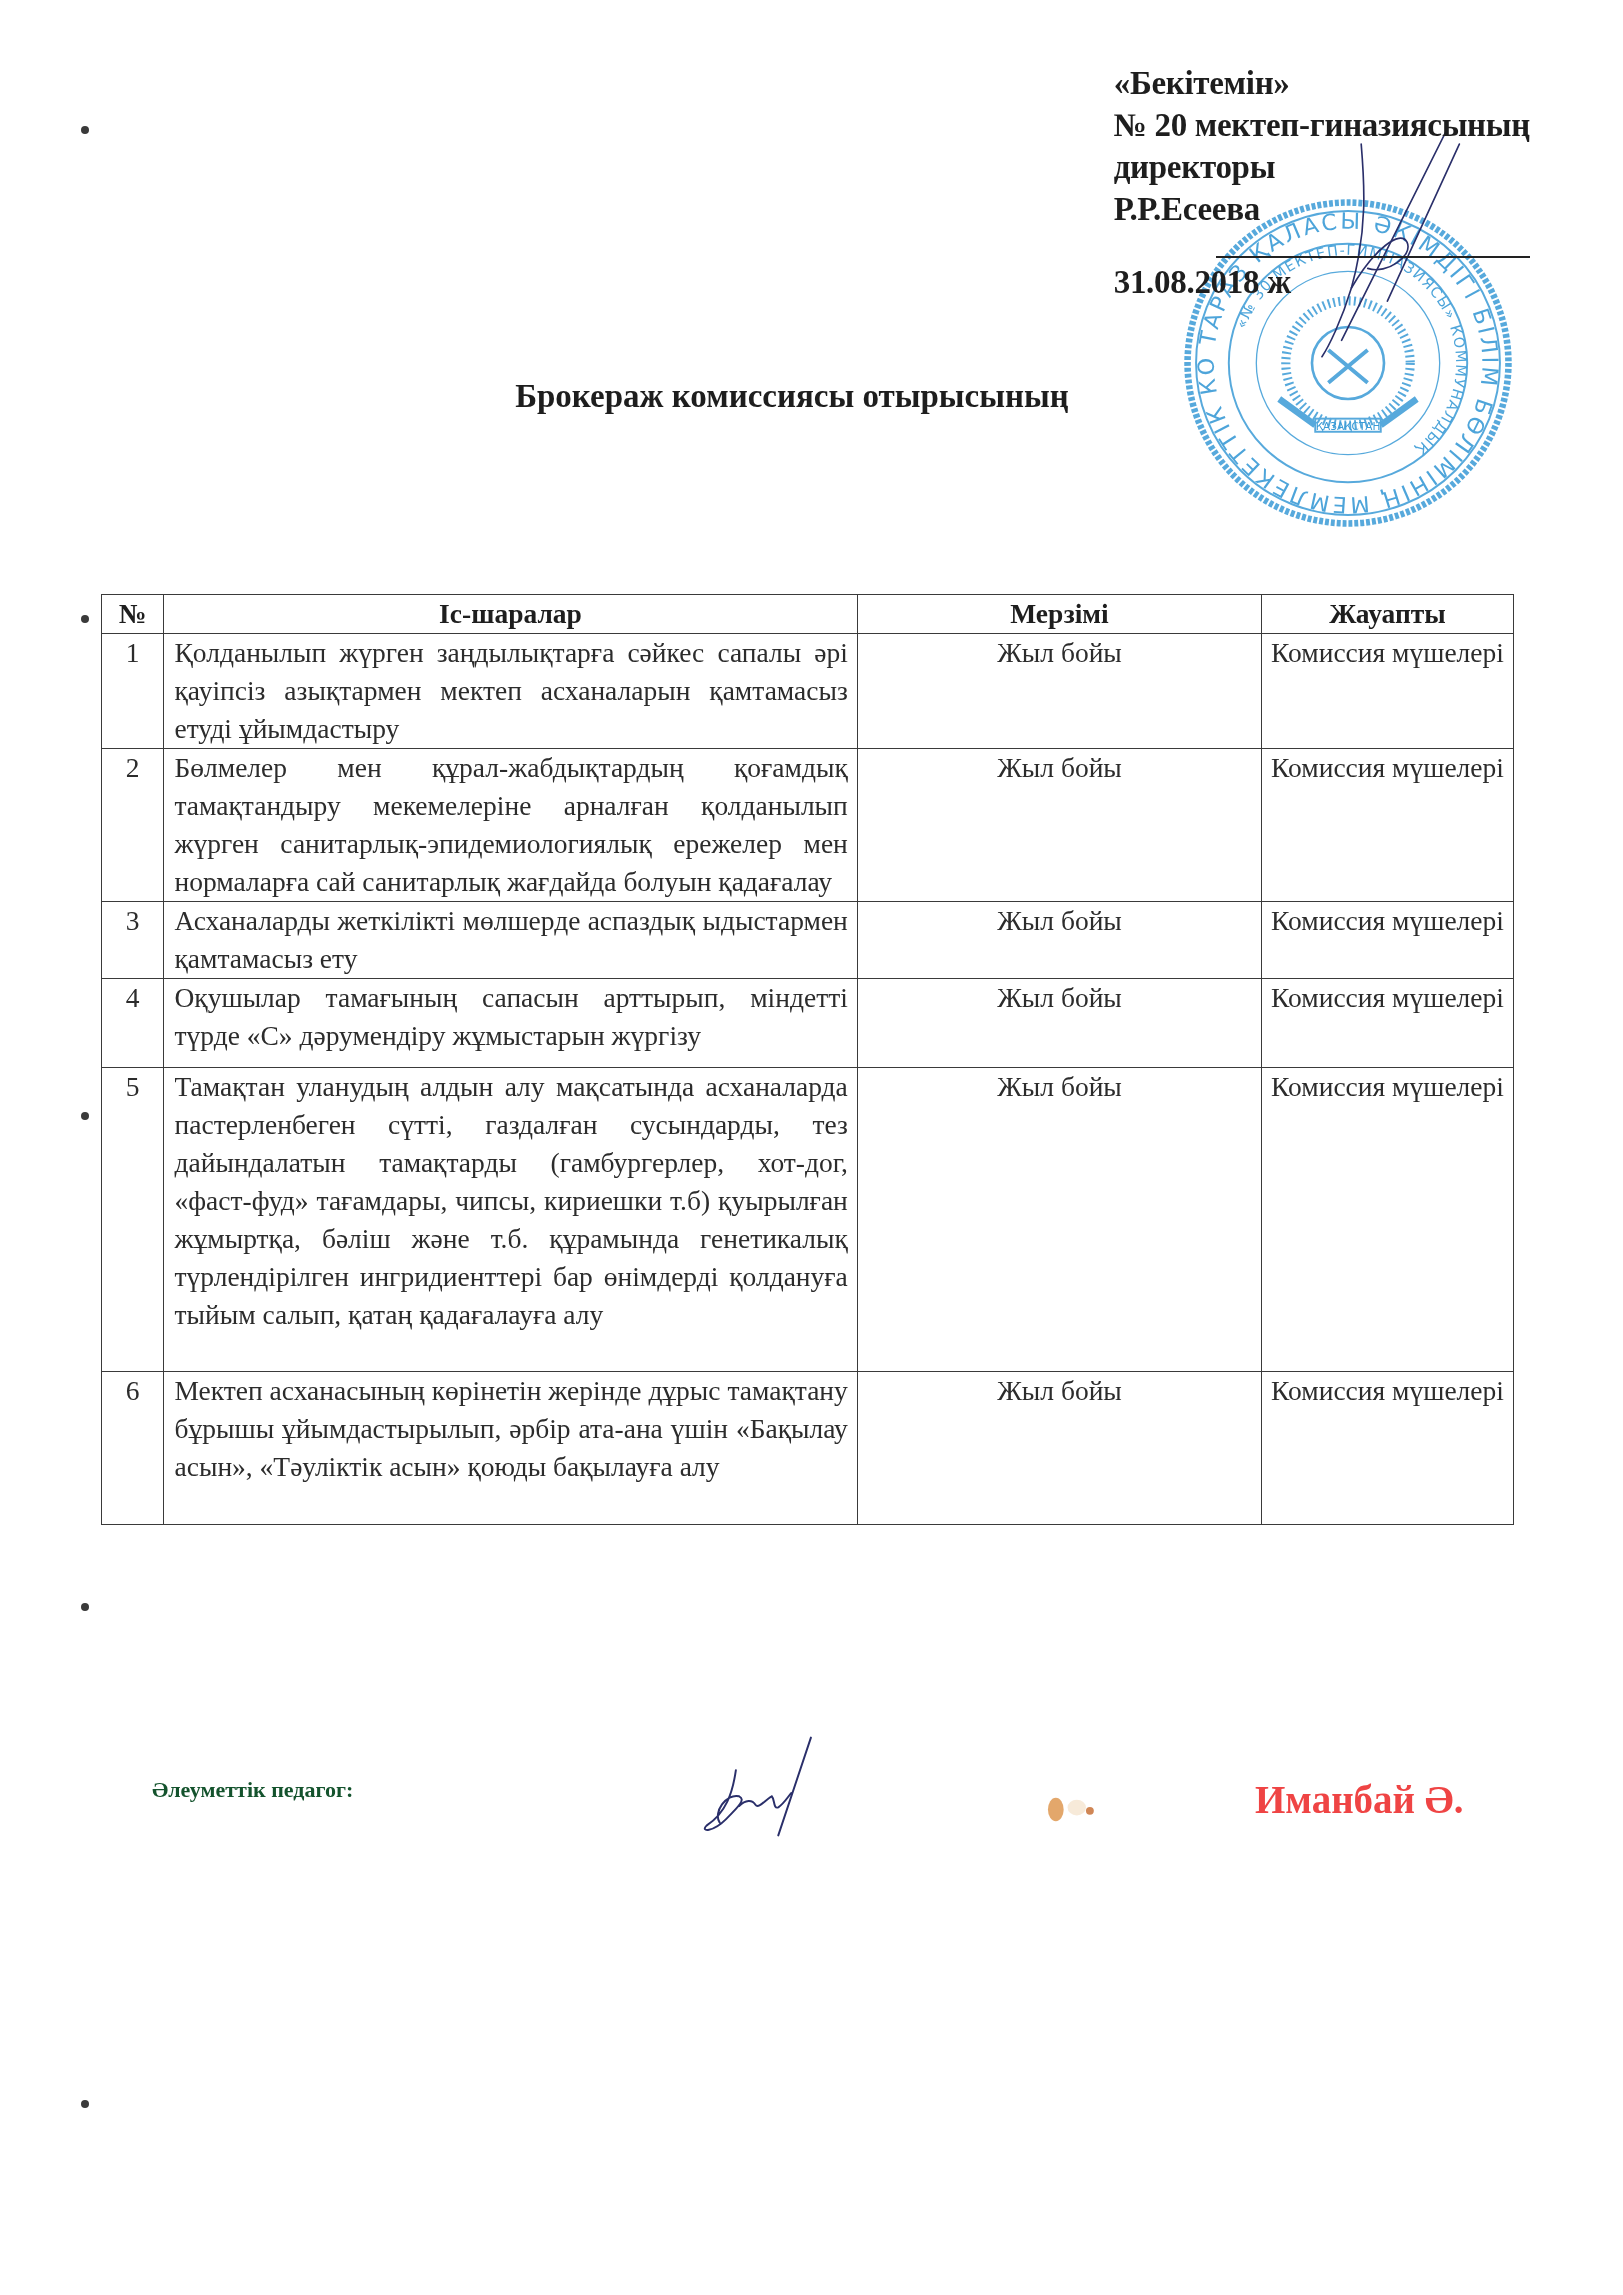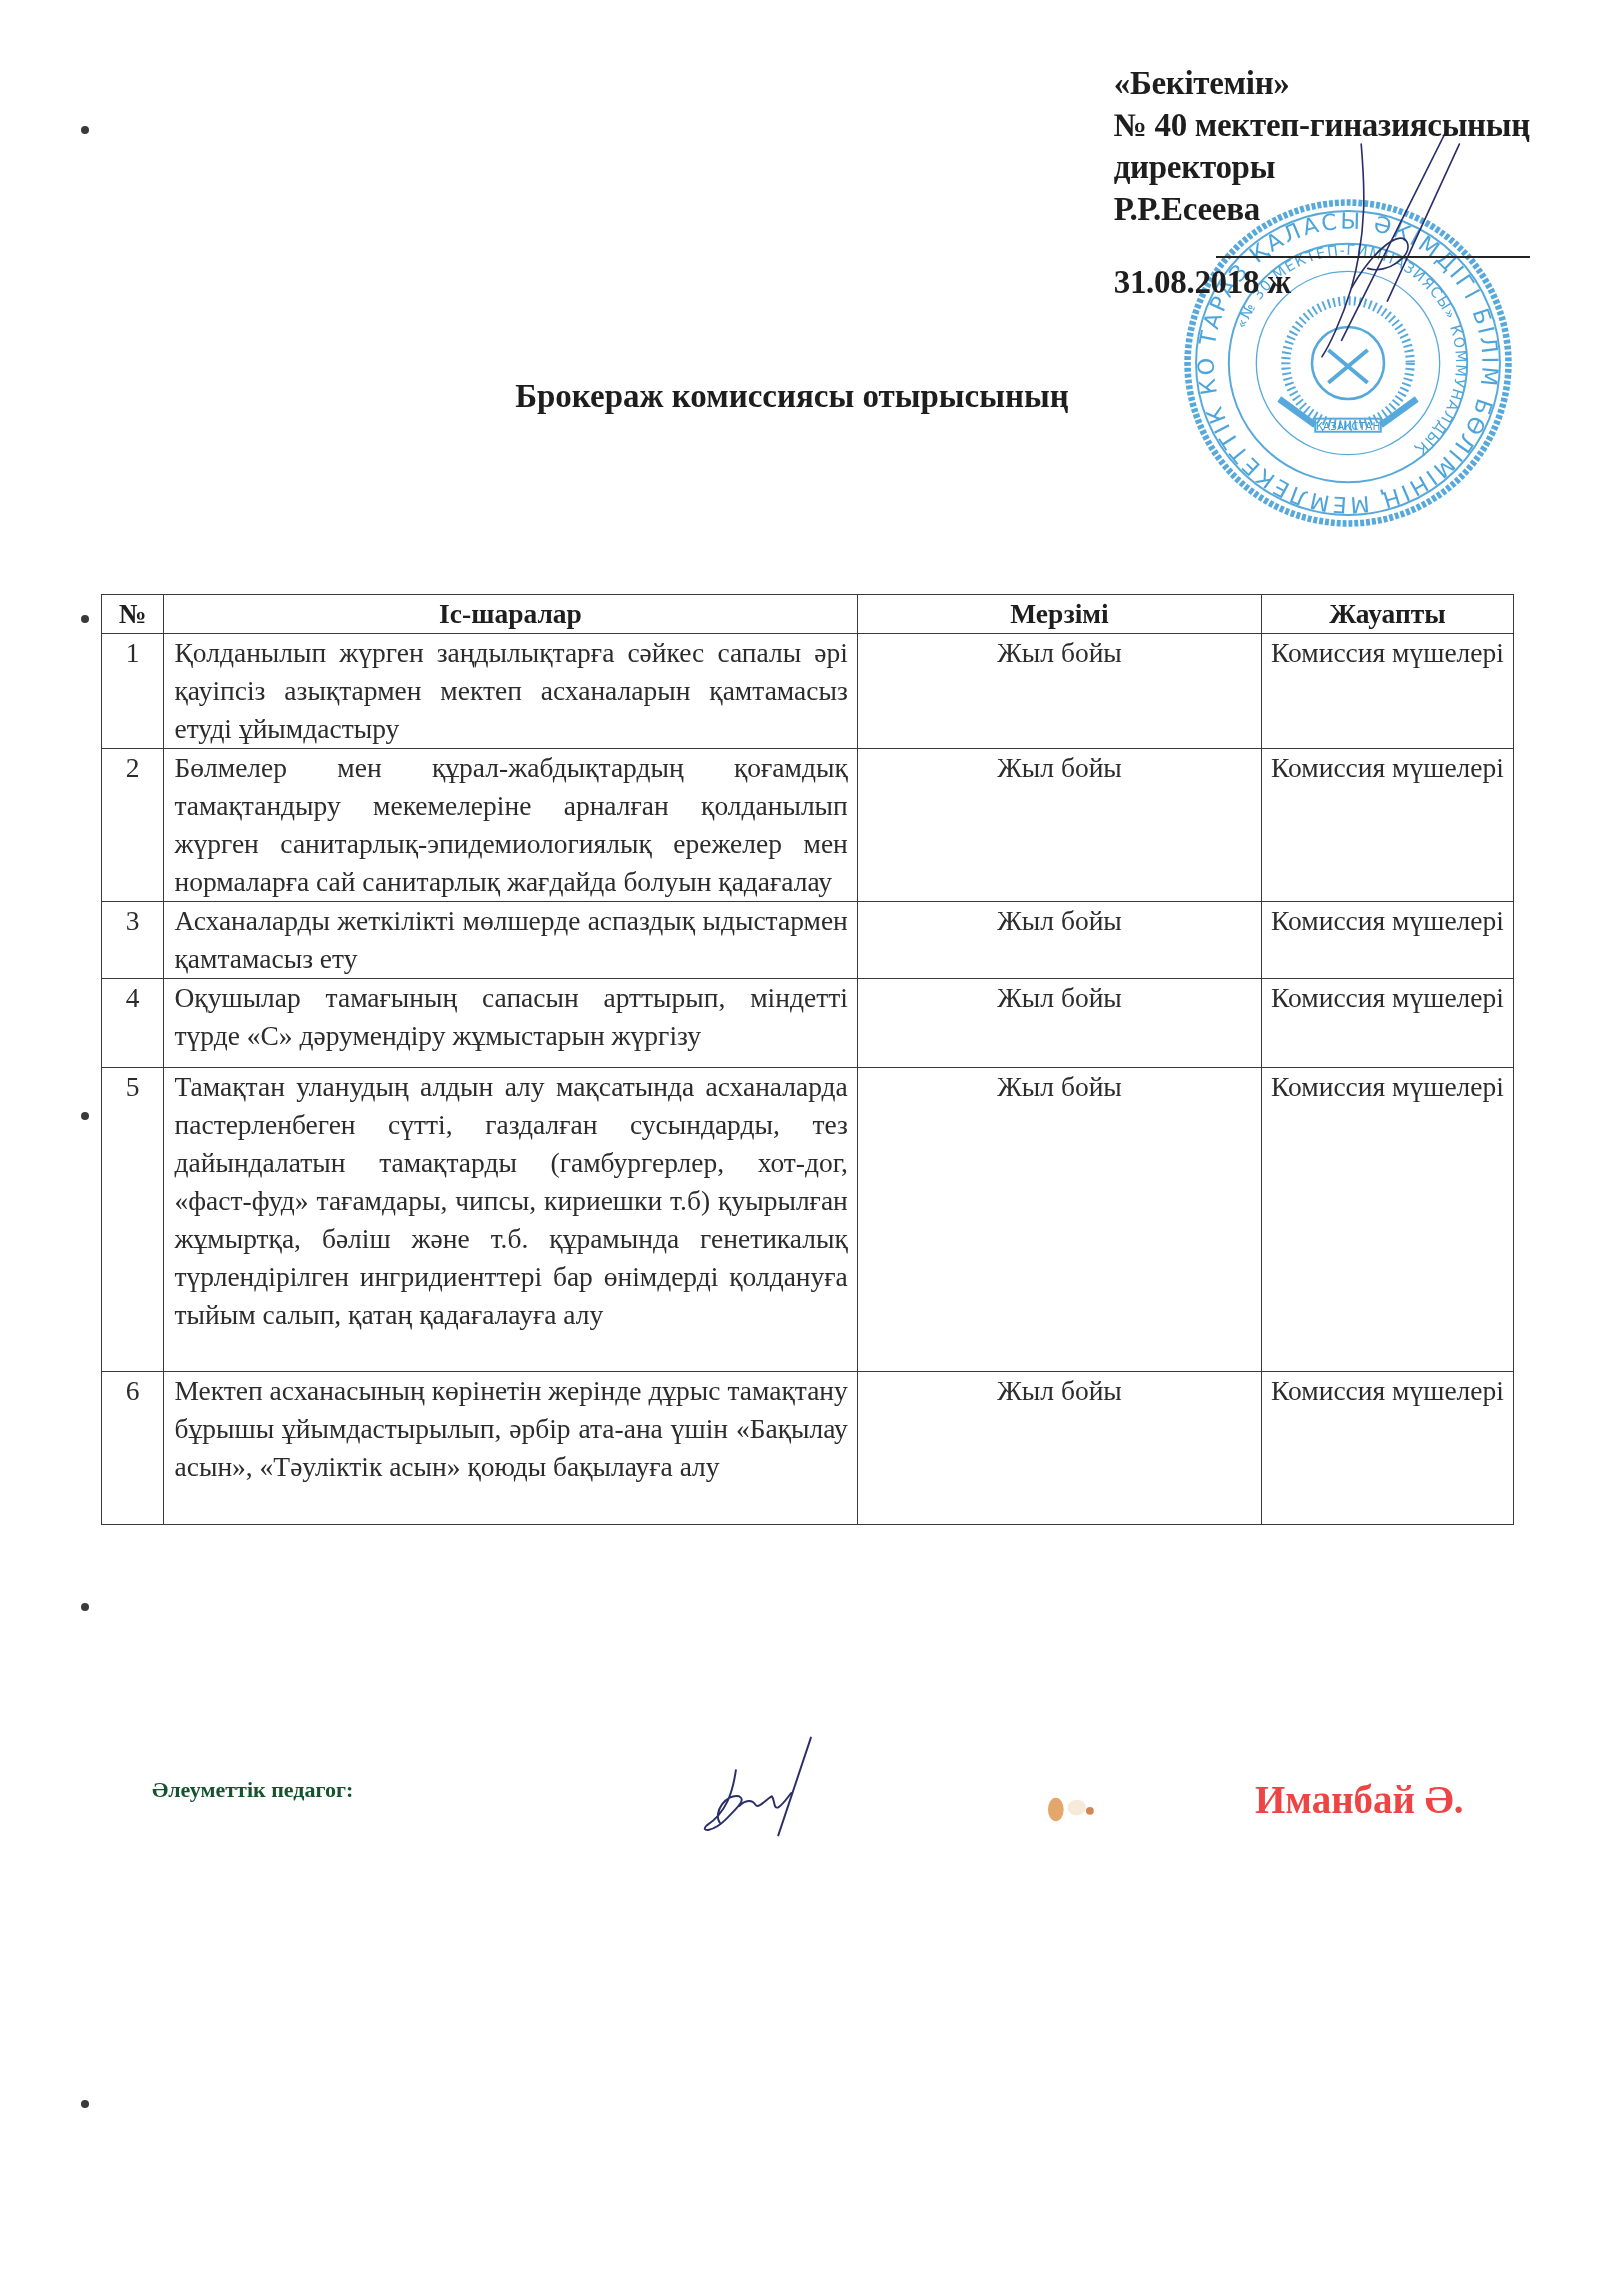--- a/index.html
+++ b/index.html
@@ -82,21 +82,21 @@
   <g fill="none" stroke="#2a2f6a" stroke-width="2.5" stroke-linecap="round">
     <path d="M 110 20 C 115 80, 120 150, 95 240 C 80 290, 60 330, 50 345"></path>
     <path d="M 240 0 L 80 320"></path>
     <path d="M 95 240 C 130 180, 170 150, 180 170 C 190 190, 150 220, 120 210"></path>
     <path d="M 260 20 L 150 260"></path>
   </g>
 </svg>
 
 <div class="abs approve">
   <span class="line">«Бекітемін»</span>
-  <span class="line">№ 40 мектеп-гиназиясының</span>
+  <span class="line">№ 20 мектеп-гиназиясының</span>
   <span class="line">директоры</span>
   <span class="line">Р.Р.Есеева</span>
   <span class="sign-line"></span>
   <span class="line">31.08.2018 ж</span>
 </div>
 
 <div class="abs title">
   <span class="t1">Брокераж комиссиясы отырысының</span>
 </div>
 

